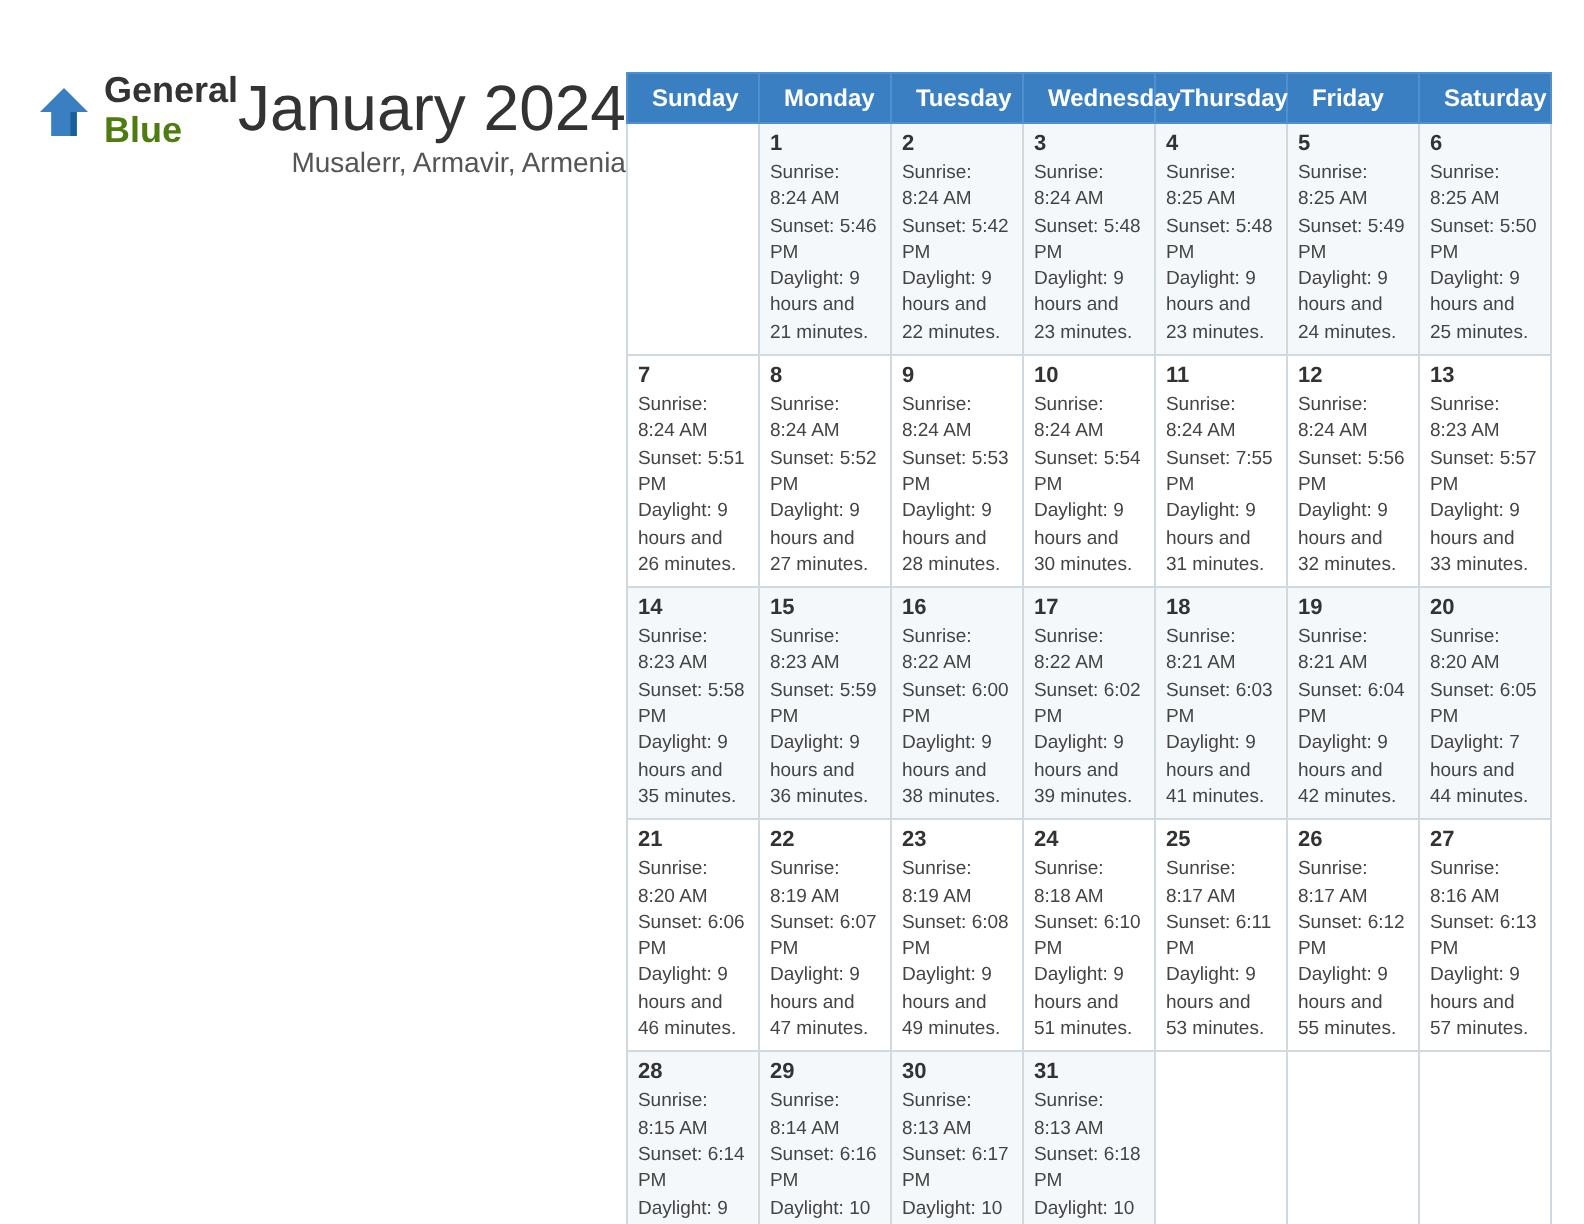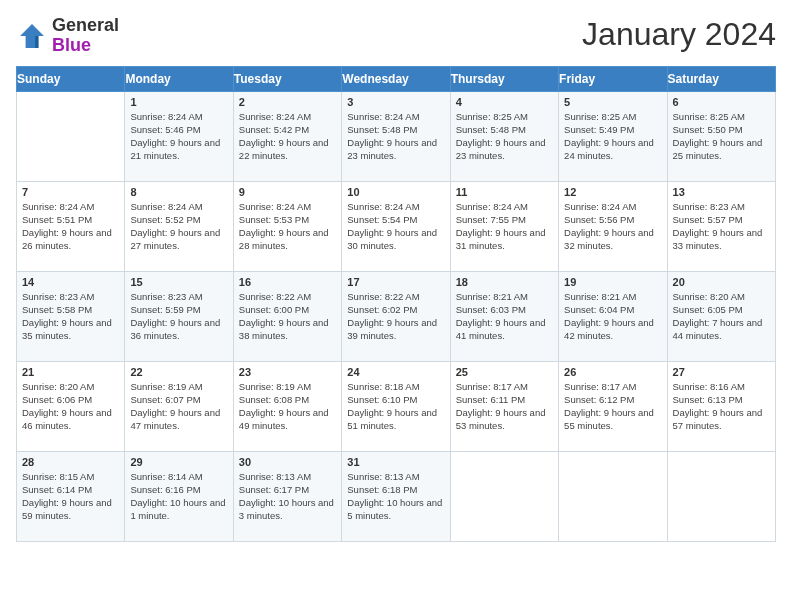--- a/index.html
+++ b/index.html
@@ -8,42 +8,43 @@
       height: 612px;
       font-family: Arial, sans-serif;
       background: #fff;
       overflow: hidden;
     }
     .page {
       width: 792px;
       height: 464px;
       padding: 16px;
       display: flex;
-      flex-direction: column;
+      flex-direction: row;
+      margin-top: 20px;
     }
     .header {
       display: flex;
       justify-content: space-between;
       align-items: flex-start;
       margin-bottom: 10px;
     }
     .logo {
       display: flex;
       align-items: center;
       gap: 4px;
     }
     .logo-text {
       display: flex;
       flex-direction: column;
       font-size: 18px;
       font-weight: bold;
       line-height: 1.1;
     }
     .logo-general { color: #333; }
-    .logo-blue { color: #a21caf; }
+    .logo-blue { color: #4d7c0f; }
     .logo-icon {
       width: 32px;
       height: 32px;
     }
     .title-section {
       text-align: right;
     }
     .month-title {
       font-size: 32px;
       color: #333;
@@ -55,21 +56,21 @@
     }
     .calendar {
       flex: 1;
       border-collapse: collapse;
       width: 100%;
       table-layout: fixed;
     }
     .calendar thead tr th {
       background: #3a7fc1;
       color: white;
-      padding: 5px 0;
+      padding: 5px 12px;
       font-size: 12px;
       font-weight: bold;
       text-align: left;
       border: 1px solid #5090cc;
     }
     .calendar tbody tr td {
       vertical-align: top;
       padding: 4px 5px;
       font-size: 10px;
       color: #333;
@@ -108,20 +109,21 @@
         <polygon points="20,5 35,20 28,20 28,35 12,35 12,20 5,20" fill="#3a7fc1"></polygon>
         <polygon points="20,5 35,20 28,20 28,35 24,35 24,20 35,20" fill="#1a5f9a"></polygon>
       </svg>
       <div class="logo-text">
         <span class="logo-general">General</span>
         <span class="logo-blue">Blue</span>
       </div>
     </div>
     <div class="title-section">
       <div class="month-title">January 2024</div>
+      <div class="location">Musalerr, Armavir, Armenia</div>
     </div>
   </div>
 
   <table class="calendar">
     <thead>
       <tr>
       <th>Sunday</th>
           <th>Monday</th>
           <th>Tuesday</th>
           <th>Wednesday</th>

